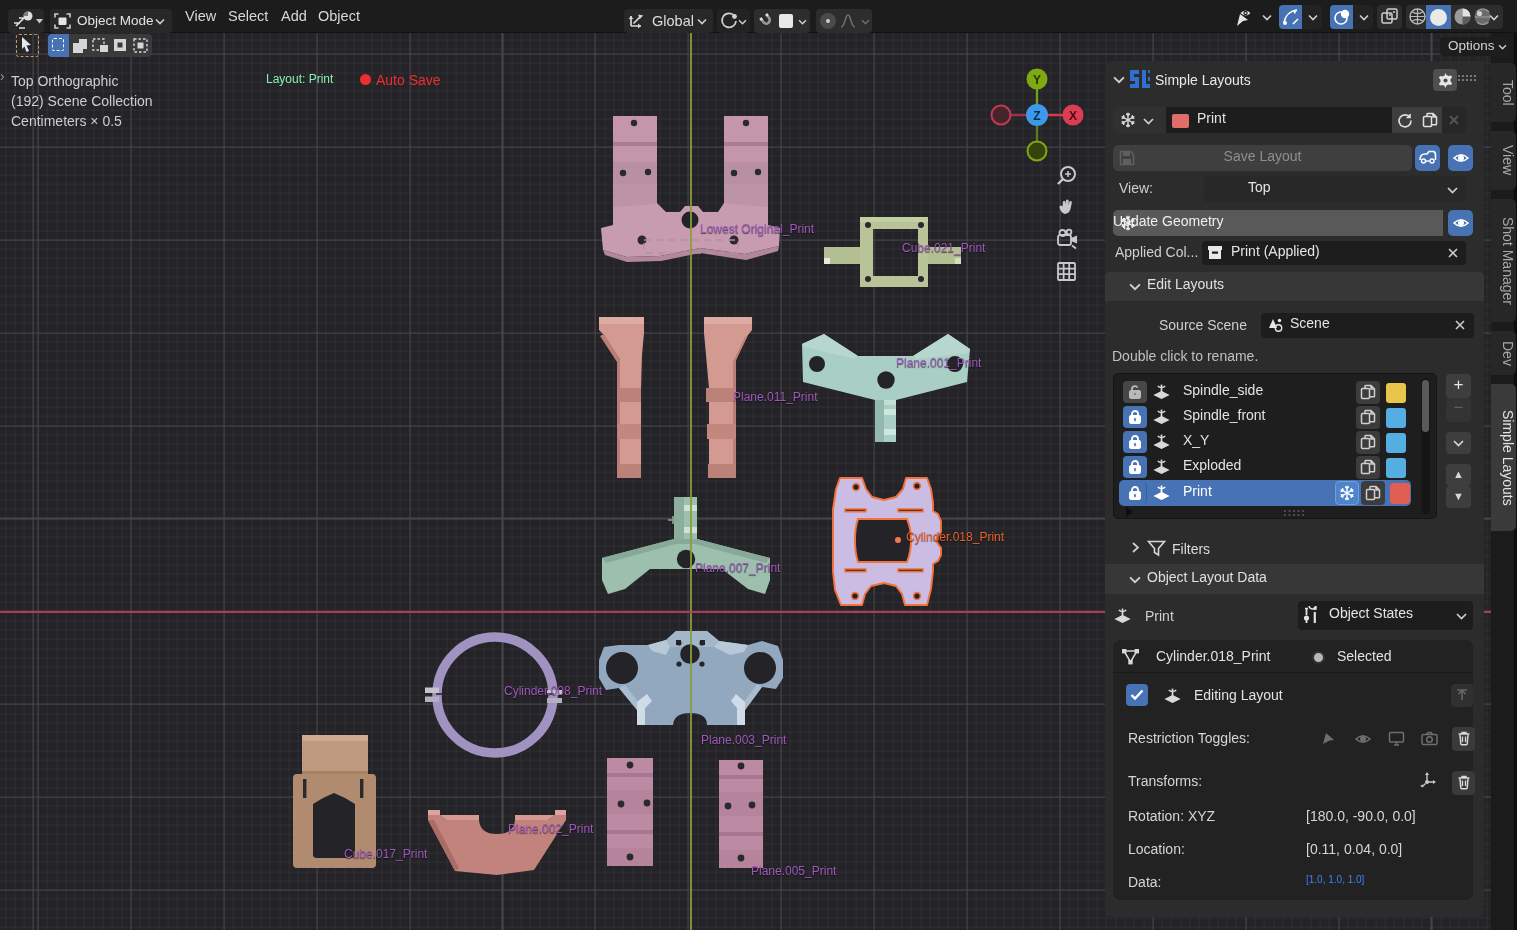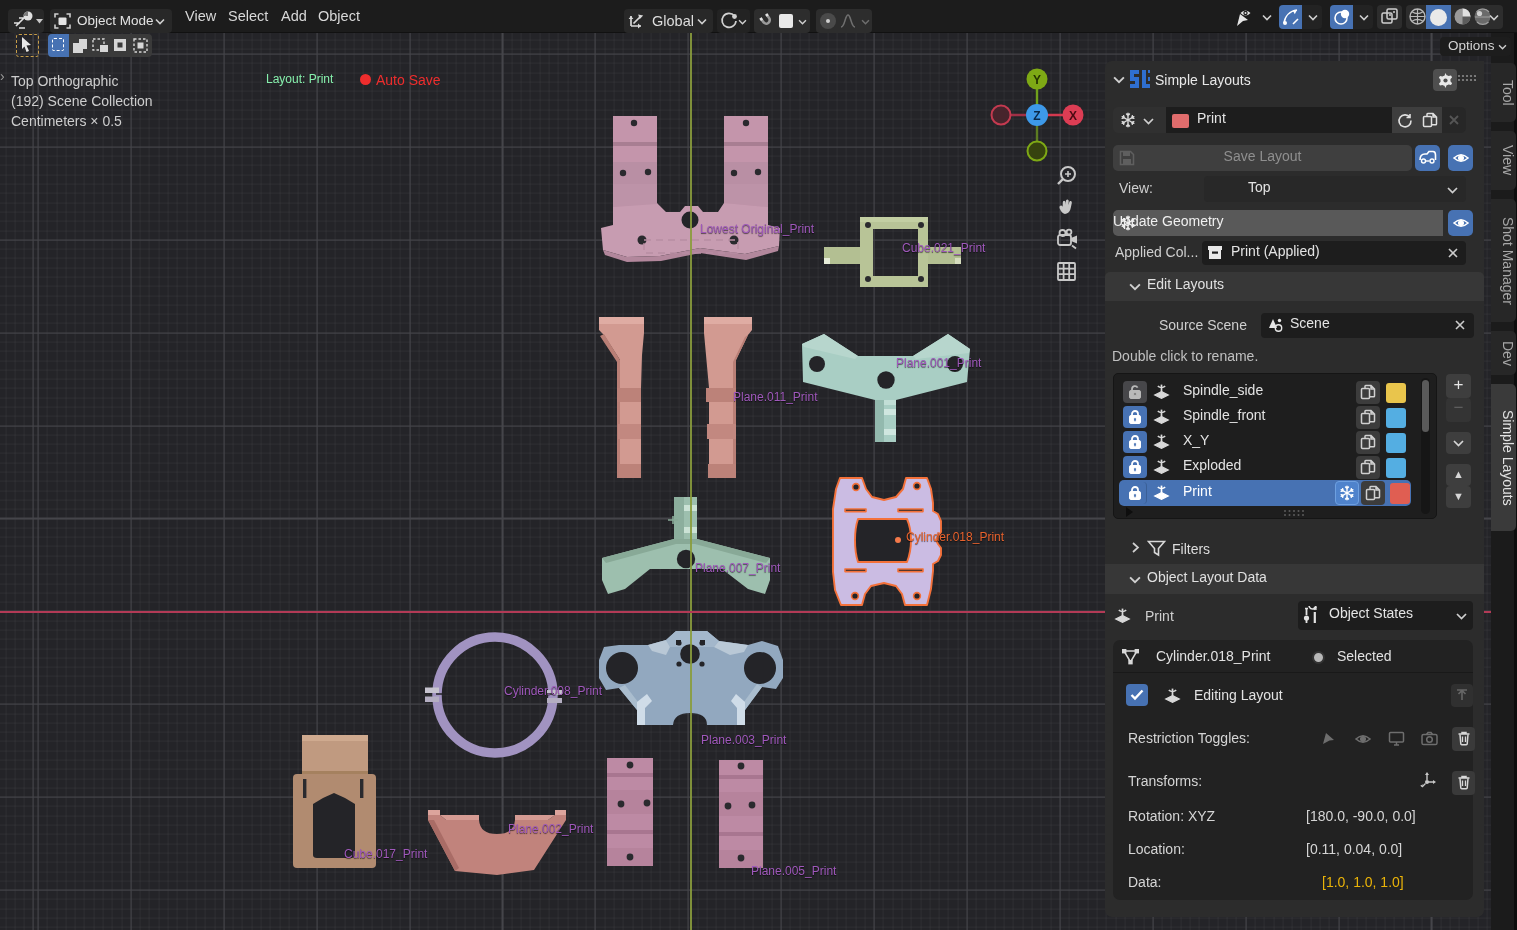--- a/index.html
+++ b/index.html
@@ -815,21 +815,21 @@
       <div class="btn" style="left:339px;top:131px;width:23px;height:24px;background:#3a3a3a;">
         <svg width="16" height="17" viewBox="0 0 16 17" style="margin:3px 0 0 3.5px;">
             <use href="#trashic" stroke="#d8d8d8"></use>
           </svg>
       </div>
       <span style="position:absolute;left:15px;top:168px;font-size:14px;color:#d5d5d5;">Rotation: XYZ</span>
       <span style="position:absolute;left:193px;top:168px;font-size:14px;color:#d5d5d5;">[180.0, -90.0, 0.0]</span>
       <span style="position:absolute;left:15px;top:201px;font-size:14px;color:#d5d5d5;">Location:</span>
       <span style="position:absolute;left:193px;top:201px;font-size:14px;color:#d5d5d5;">[0.11, 0.04, 0.0]</span>
       <span style="position:absolute;left:15px;top:234px;font-size:14px;color:#d5d5d5;">Data:</span>
-      <span style="position:absolute;left:193px;top:234px;font-size:14px;color:#eab308;margin-left:16px;">[1.0, 1.0, 1.0]</span>
+      <span style="position:absolute;left:193px;top:234px;font-size:10px;color:#3b82f6;">[1.0, 1.0, 1.0]</span>
     </div>
   </div>
   <div id="tabs" class="abs">
       <div class="abs" style="left:23px;top:0;width:3px;height:897px;background:#0d0d0d;"></div>
     <div class="tab" style="top:30px;height:59px;">Tool</div>
     <div class="tab" style="top:98px;height:59px;">View</div>
     <div class="tab" style="top:166px;height:123px;">Shot Manager</div>
     <div class="tab" style="top:298px;height:44px;">Dev</div>
     <div class="tab" style="top:351px;height:147px;background:#3a3a3a;color:#e2e2e2;">Simple Layouts</div>
   </div>

